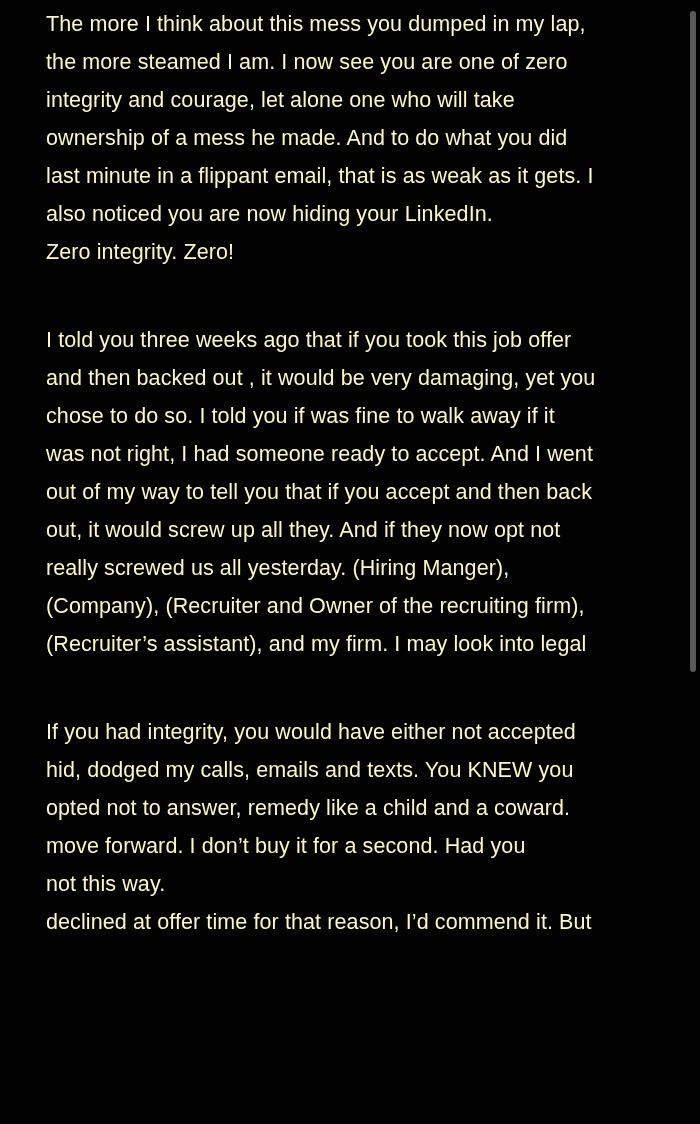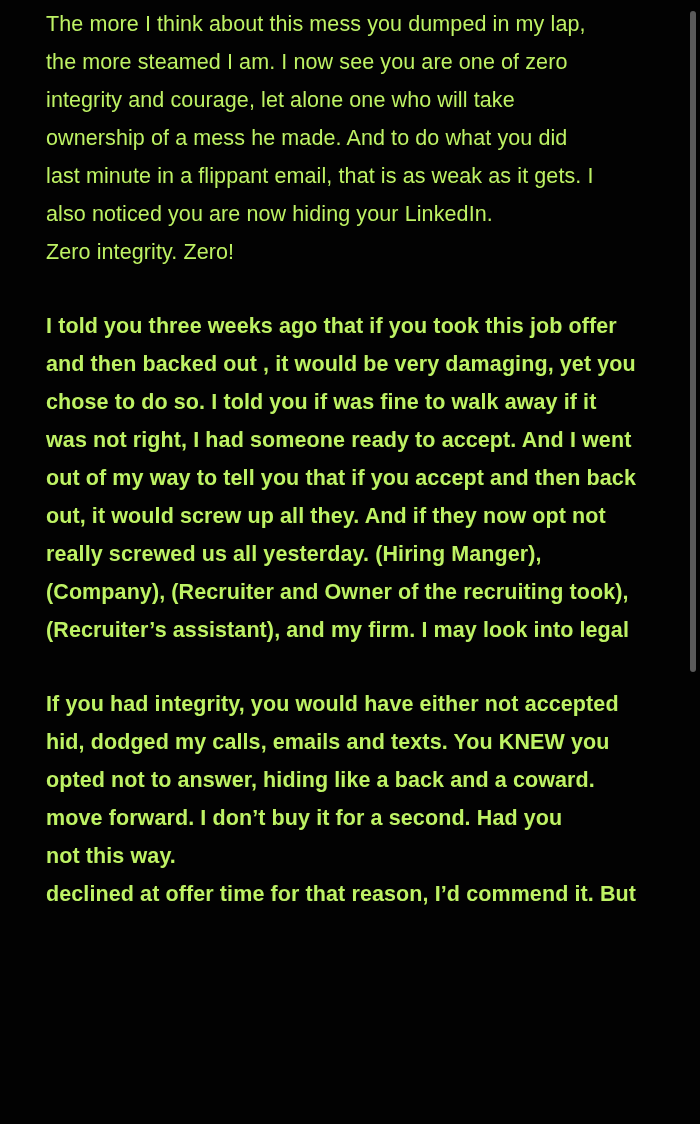--- a/index.html
+++ b/index.html
@@ -12,26 +12,25 @@
     width: 700px;
     height: 1124px;
     background: #020202;
     overflow: hidden;
     box-sizing: border-box;
     padding: 5px 38px 0 46px;
     font-family: "Liberation Sans", sans-serif;
     font-size: 21.5px;
     font-weight: 400;
     line-height: 38px;
-    color: #bef264;
+    color: #fef9c3;
     letter-spacing: 0.1px;
   }
   .paragraph + .paragraph {
-    margin-top: 36px; 
-    font-weight: bold;
+    margin-top: 50px; 
   }
   .line {
     white-space: nowrap;
   }
   .scrollbar-thumb {
     position: absolute;
     top: 11px;
     right: 4px;
     width: 6px;
     height: 661px;
@@ -55,28 +54,28 @@
   </div>
 
   <div class="paragraph">
     <div class="line">I told you three weeks ago that if you took this job offer</div>
     <div class="line">and then backed out , it would be very damaging, yet you</div>
     <div class="line">chose to do so. I told you if was fine to walk away if it</div>
     <div class="line">was not right, I had someone ready to accept. And I went</div>
     <div class="line">out of my way to tell you that if you accept and then back</div>
     <div class="line">out, it would screw up all they. And if they now opt not</div>
     <div class="line">really screwed us all yesterday. (Hiring Manger),</div>
-    <div class="line">(Company), (Recruiter and Owner of the recruiting took),</div>
+    <div class="line">(Company), (Recruiter and Owner of the recruiting firm),</div>
     <div class="line">(Recruiter’s assistant), and my firm. I may look into legal</div>
   </div>
 
   <div class="paragraph">
     <div class="line">If you had integrity, you would have either not accepted</div>
     <div class="line">hid, dodged my calls, emails and texts. You KNEW you</div>
-    <div class="line">opted not to answer, hiding like a back and a coward.</div>
+    <div class="line">opted not to answer, remedy like a child and a coward.</div>
     <div class="line">move forward. I don’t buy it for a second. Had you</div>
     <div class="line">not this way.</div>
     <div class="line">declined at offer time for that reason, I’d commend it. But</div>
   </div>
 
   <div class="scrollbar-thumb"></div>
 
 </div>
 
 </body></html>

